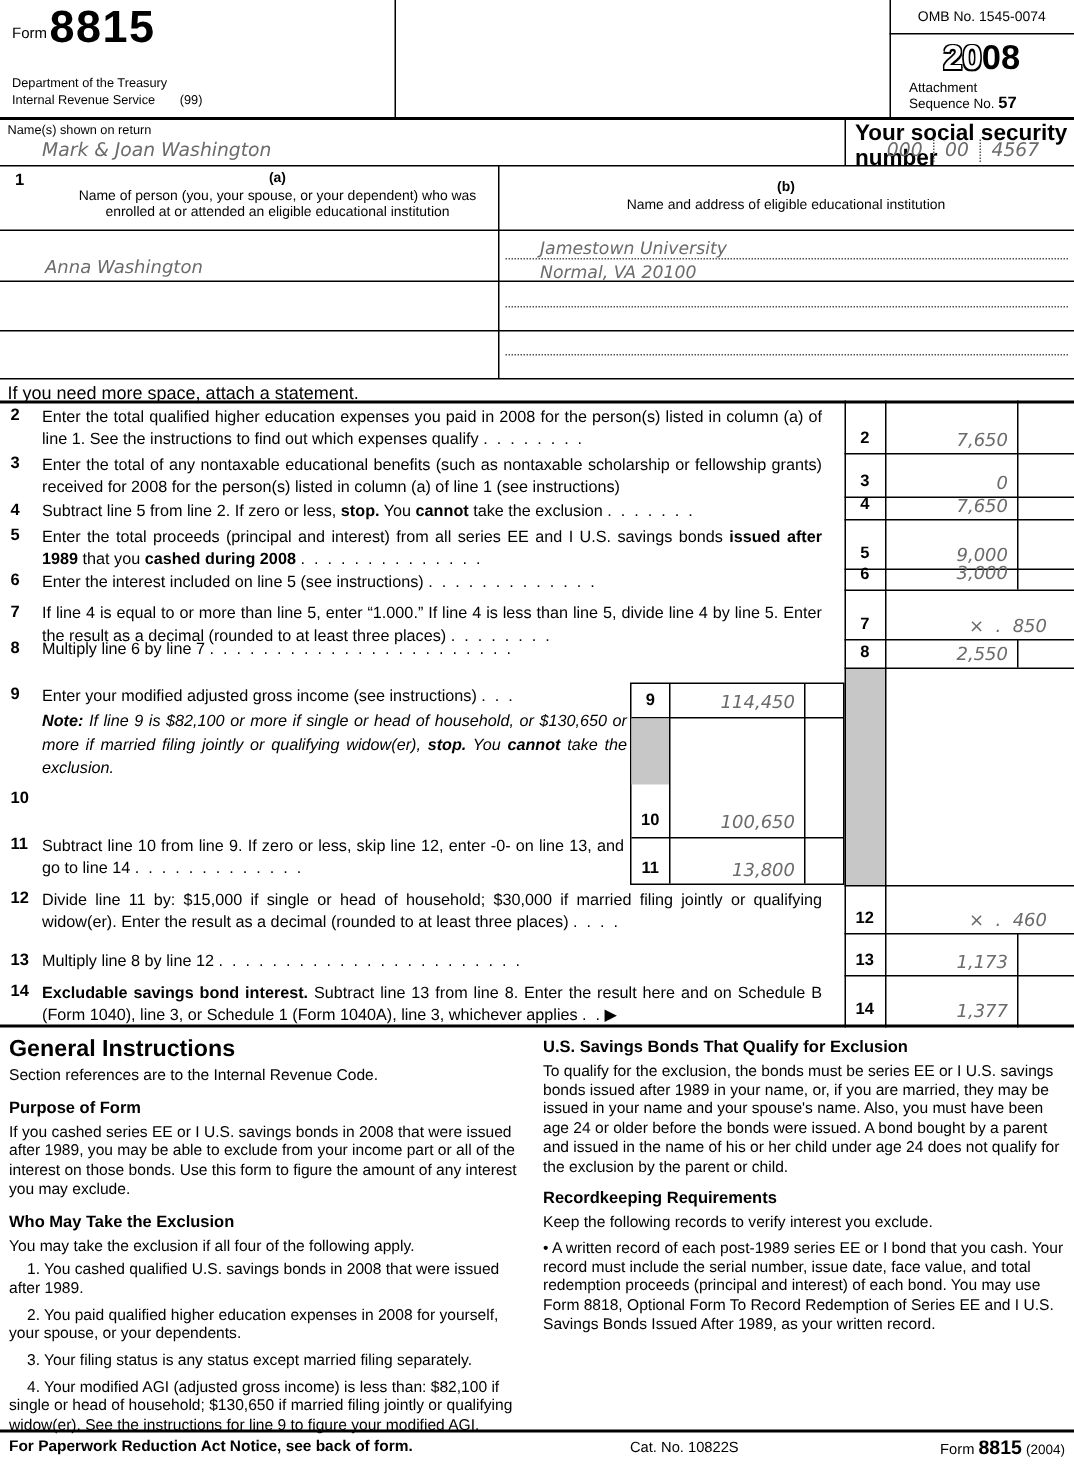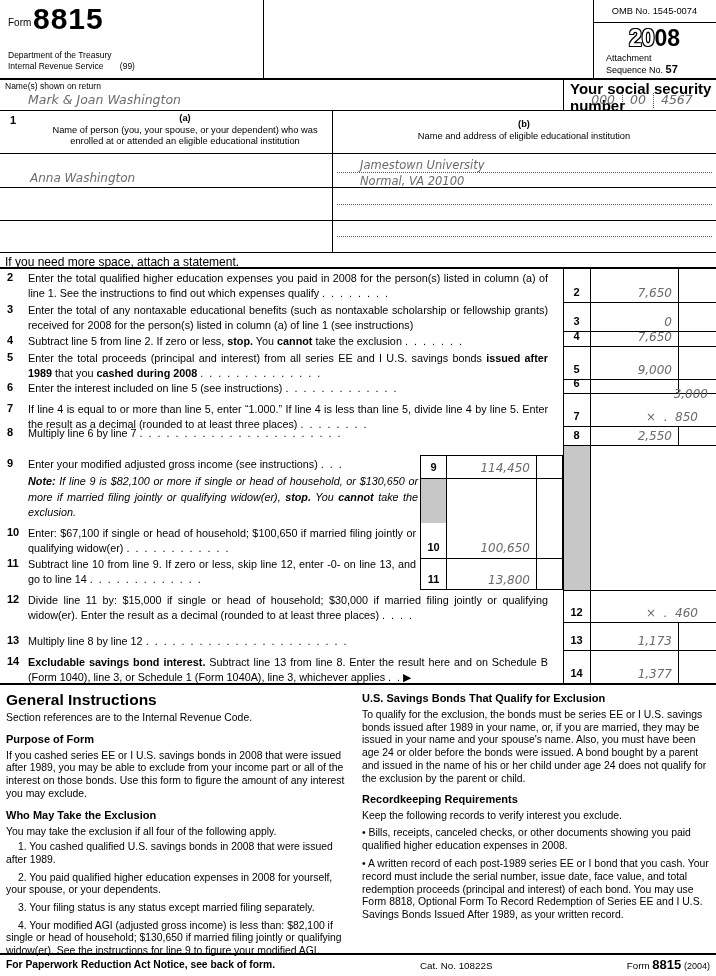--- a/index.html
+++ b/index.html
@@ -116,21 +116,20 @@
     <div class="lnum" style="top:114px;">6</div>
     <div class="ltext single" style="top:114px;width:530px;"><span>Enter the interest included on line 5 (see instructions)  .&nbsp; .&nbsp; .&nbsp; .&nbsp; .&nbsp; .&nbsp; .&nbsp; .&nbsp; .&nbsp; .&nbsp; .&nbsp; .&nbsp; .</span></div>
     <div class="lnum" style="top:135px;">7</div>
     <div class="ltext" style="top:135px;width:520px;"><span>If line 4 is equal to or more than line 5, enter “1.000.” If line 4 is less than line 5, divide line 4 by line 5. Enter the result as a decimal (rounded to at least three places) .&nbsp; .&nbsp; .&nbsp; .&nbsp; .&nbsp; .&nbsp; .&nbsp; .</span></div>
     <div class="lnum" style="top:159px;">8</div>
     <div class="ltext single" style="top:159px;width:530px;"><span>Multiply line 6 by line 7 .&nbsp; .&nbsp; .&nbsp; .&nbsp; .&nbsp; .&nbsp; .&nbsp; .&nbsp; .&nbsp; .&nbsp; .&nbsp; .&nbsp; .&nbsp; .&nbsp; .&nbsp; .&nbsp; .&nbsp; .&nbsp; .&nbsp; .&nbsp; .&nbsp; .&nbsp; .</span></div>
     <div class="lnum" style="top:190px;">9</div>
     <div class="ltext single" style="top:190px;width:390px;"><span>Enter your modified adjusted gross income (see instructions)  .&nbsp; .&nbsp; .</span></div>
     <div class="ltext" style="top:207px;width:390px;line-height:15.5px;"><span style="font-weight: bold; font-style: italic;">Note: </span><span style="font-style: italic;">If line 9 is $82,100 or more if single or head of household, or $130,650 or more if married filing jointly or qualifying widow(er), </span><span style="font-weight: bold; font-style: italic;">stop.</span><span style="font-style: italic;"> You </span><span style="font-weight: bold; font-style: italic;">cannot</span><span style="font-style: italic;"> take the exclusion.</span></div>
     <div class="lnum" style="top:259px;">10</div>
-    <div class="ltext" style="top:259px;width:388px;"><span>Enter: $67,100 if single or head of household; $100,650 if married filing jointly or qualifying widow(er) .&nbsp; .&nbsp; .&nbsp; .&nbsp; .&nbsp; .&nbsp; .&nbsp; .&nbsp; .&nbsp; .&nbsp; .&nbsp; .</span></div>
     <div class="lnum" style="top:290px;">11</div>
     <div class="ltext" style="top:290px;width:388px;"><span>Subtract line 10 from line 9. If zero or less, skip line 12, enter -0- on line 13, and go to line 14  .&nbsp; .&nbsp; .&nbsp; .&nbsp; .&nbsp; .&nbsp; .&nbsp; .&nbsp; .&nbsp; .&nbsp; .&nbsp; .&nbsp; .</span></div>
     <div class="lnum" style="top:326px;">12</div>
     <div class="ltext" style="top:326px;width:520px;"><span>Divide line 11 by: $15,000 if single or head of household; $30,000 if married filing jointly or qualifying widow(er). Enter the result as a decimal (rounded to at least three places)  .&nbsp; .&nbsp; .&nbsp; .</span></div>
     <div class="lnum" style="top:367px;">13</div>
     <div class="ltext single" style="top:367px;width:530px;"><span>Multiply line 8 by line 12  .&nbsp; .&nbsp; .&nbsp; .&nbsp; .&nbsp; .&nbsp; .&nbsp; .&nbsp; .&nbsp; .&nbsp; .&nbsp; .&nbsp; .&nbsp; .&nbsp; .&nbsp; .&nbsp; .&nbsp; .&nbsp; .&nbsp; .&nbsp; .&nbsp; .&nbsp; .</span></div>
     <div class="lnum" style="top:388px;">14</div>
     <div class="ltext" style="top:388px;width:520px;"><span style="font-weight: bold;">Excludable savings bond interest.</span><span> Subtract line 13 from line 8. Enter the result here and on Schedule B (Form 1040), line 3, or Schedule 1 (Form 1040A), line 3, whichever applies  .&nbsp; . ▶</span></div>
 
     <div class="vl" style="left:563px;top:0;height:418px;"></div>
@@ -152,21 +151,21 @@
 
     <div class="rnum" style="top:19px;">2</div>
     <div class="rval hand" style="top:19px;">7,650</div>
     <div class="rnum" style="top:48px;">3</div>
     <div class="rval hand" style="top:48px;">0</div>
     <div class="rnum" style="top:63px;">4</div>
     <div class="rval hand" style="top:63px;">7,650</div>
     <div class="rnum" style="top:96px;">5</div>
     <div class="rval hand" style="top:96px;">9,000</div>
     <div class="rnum" style="top:110px;">6</div>
-    <div class="rval hand" style="top:120px;padding-left:36px;">3,000</div>
+    <div class="rval hand" style="top:108px;">3,000</div>
     <div class="rnum" style="top:143px;">7</div>
     <div class="rval wide hand" style="top:143px;">×&nbsp;&nbsp;.&nbsp;&nbsp;850</div>
     <div class="rnum" style="top:162px;">8</div>
     <div class="rval hand" style="top:162px;">2,550</div>
     <div class="rnum" style="top:339px;">12</div>
     <div class="rval wide hand" style="top:339px;">×&nbsp;&nbsp;.&nbsp;&nbsp;460</div>
     <div class="rnum" style="top:367px;">13</div>
     <div class="rval hand" style="top:367px;">1,173</div>
     <div class="rnum" style="top:400px;">14</div>
     <div class="rval hand" style="top:400px;">1,377</div>
@@ -201,24 +200,20 @@
     <div class="item">4. Your modified AGI (adjusted gross income) is less than: $82,100 if single or head of household; $130,650 if married filing jointly or qualifying widow(er). See the instructions for line 9 to figure your modified AGI.</div>
   </div>
 
   <div class="icol" style="left:362px;width:350px;">
     <h2 style="margin-top:0;">U.S. Savings Bonds That Qualify for Exclusion</h2>
     <p>To qualify for the exclusion, the bonds must be series EE or I U.S. savings bonds issued after 1989 in your name, or, if you are married, they may be issued in your name and your spouse's name. Also, you must have been age 24 or older before the bonds were issued. A bond bought by a parent and issued in the name of his or her child under age 24 does not qualify for the exclusion by the parent or child.</p>
     <h2>Recordkeeping Requirements</h2>
     <p style="margin-bottom:4px;">Keep the following records to verify interest you exclude.</p>
     <div class="bullet-item">
       <span>•</span>
-      <span>Bills, receipts, canceled checks, or other documents showing you paid qualified higher education expenses in 2008.</span>
-    </div>
-    <div class="bullet-item">
-      <span>•</span>
       <span>A written record of each post-1989 series EE or I bond that you cash. Your record must include the serial number, issue date, face value, and total redemption proceeds (principal and interest) of each bond. You may use Form 8818, Optional Form To Record Redemption of Series EE and I U.S. Savings Bonds Issued After 1989, as your written record.</span>
     </div>
   </div>
 
   <div class="hl" style="left:0;top:953px;width:716px;height:1.8px;"></div>
   <div class="abs b" style="left:6px;top:959px;font-size:10.3px;">For Paperwork Reduction Act Notice, see back of form.</div>
   <div class="abs" style="left:420px;top:960px;font-size:9.8px;">Cat. No. 10822S</div>
   <div class="abs" style="left:566px;top:957px;width:144px;text-align:right;font-size:9.8px;">
     <span>Form</span>
     <span class="b" style="font-size:13px;">8815</span>

